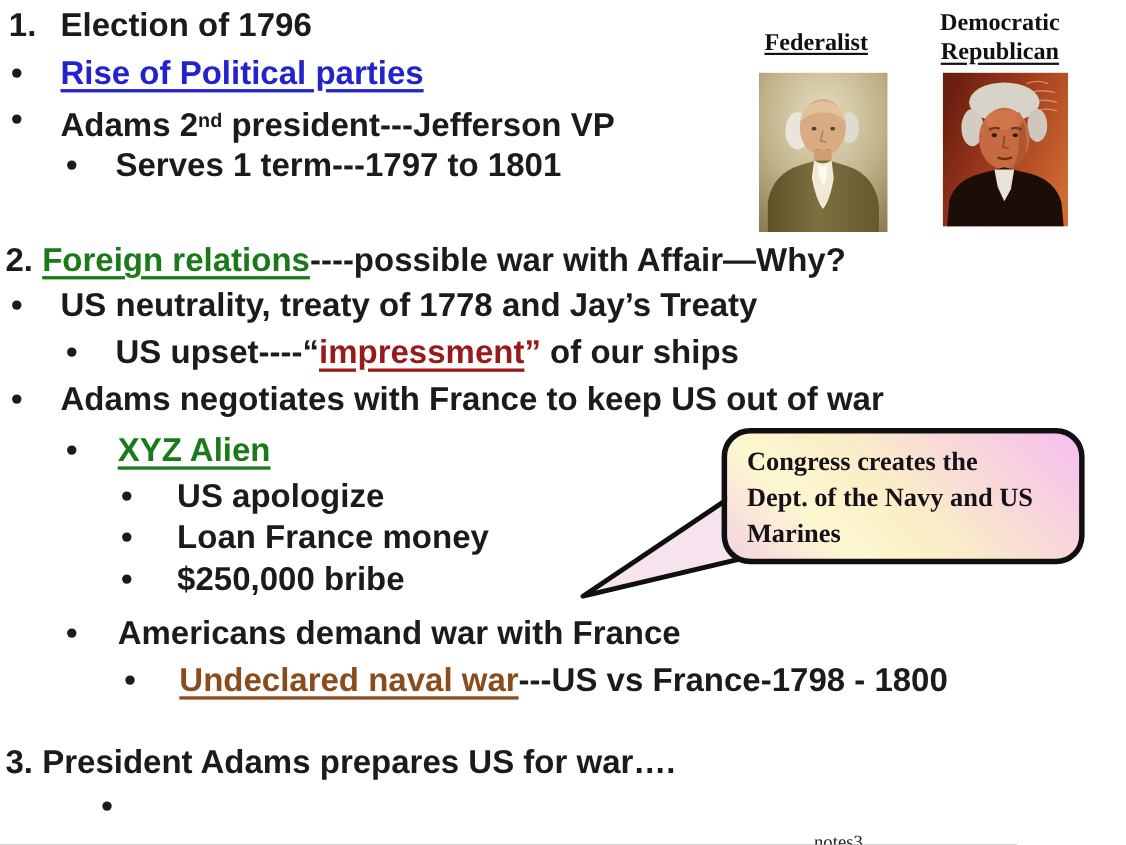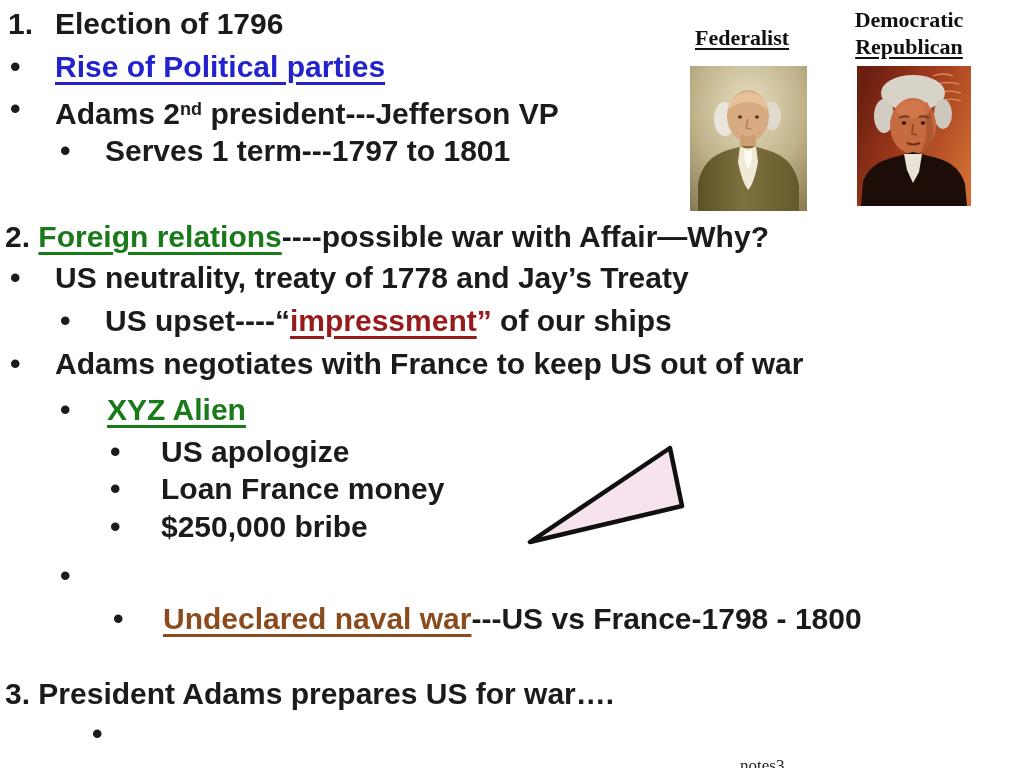--- a/index.html
+++ b/index.html
@@ -49,21 +49,21 @@
       <div class="line" style="top: 91px;"><span class="bul" style="left: 10px;">•</span><span class="txt" style="padding-left: 55px;"><span>Adams 2</span><span class="sup">nd</span><span> president---Jefferson VP</span></span></div>
       <div class="line" style="top: 133px;"><span class="bul" style="left: 60px;">•</span><span class="txt" style="padding-left: 105px;"><span>Serves 1 term---1797 to 1801</span></span></div>
       <div class="line" style="top: 219px;"><span class="txt" style="padding-left: 5px;"><span>2. </span><span class="u" style="color: rgb(26, 122, 26);">Foreign relations</span><span>----possible war with Affair—Why?</span></span></div>
       <div class="line" style="top: 260px;"><span class="bul" style="left: 10px;">•</span><span class="txt" style="padding-left: 55px;"><span>US neutrality, treaty of 1778 and Jay’s Treaty</span></span></div>
       <div class="line" style="top: 303px;"><span class="bul" style="left: 60px;">•</span><span class="txt" style="padding-left: 105px;"><span>US upset----“</span><span class="u" style="color: rgb(151, 27, 27);">impressment</span><span style="color: rgb(151, 27, 27);">”</span><span> of our ships</span></span></div>
       <div class="line" style="top: 346px;"><span class="bul" style="left: 10px;">•</span><span class="txt" style="padding-left: 55px;"><span>Adams negotiates with France to keep US out of war</span></span></div>
       <div class="line" style="top: 392px;"><span class="bul" style="left: 60px;">•</span><span class="txt" style="padding-left: 107px;"><span class="u" style="color: rgb(26, 122, 26);">XYZ Alien</span></span></div>
       <div class="line" style="top: 434px;"><span class="bul" style="left: 110px;">•</span><span class="txt" style="padding-left: 161px;"><span>US apologize</span></span></div>
       <div class="line" style="top: 471px;"><span class="bul" style="left: 110px;">•</span><span class="txt" style="padding-left: 161px;"><span>Loan France money</span></span></div>
       <div class="line" style="top: 509px;"><span class="bul" style="left: 110px;">•</span><span class="txt" style="padding-left: 161px;"><span>$250,000 bribe</span></span></div>
-      <div class="line" style="top: 558px;"><span class="bul" style="left: 60px;">•</span></div>
+      <div class="line" style="top: 558px;"><span class="bul" style="left: 60px;">•</span><span class="txt" style="padding-left: 107px;"><span>Americans demand war with France</span></span></div>
       <div class="line" style="top: 601px;"><span class="bul" style="left: 113px;">•</span><span class="txt" style="padding-left: 163px;"><span class="u" style="color: rgb(138, 75, 29);">Undeclared naval war</span><span>---US vs France-1798 - 1800</span></span></div>
       <div class="line" style="top: 676px;"><span class="txt" style="padding-left: 5px;"><span>3. President Adams prepares US for war….</span></span></div>
       <div class="line" style="top: 716px;"><span class="bul" style="left: 92px;">•</span></div>
     </div>
 
   <div class="party-label" style="left:690px;top:24px;width:104px;">
     <span class="u">Federalist</span>
   </div>
   <div class="party-label" style="left:846px;top:6px;width:126px;">
     <span>Democratic</span><br>
@@ -120,16 +120,19 @@
     <path d="M56,58 L55,68 L60,69" fill="none" stroke="#8f4526" stroke-width="1.6"></path>
     <path d="M50,77 Q56,80 63,77" fill="none" stroke="#6e3018" stroke-width="2.2"></path>
     <path d="M4,140 L6,116 Q12,98 34,92 L56,86 L80,92 Q102,98 108,118 L110,140 Z" fill="#1c0d08"></path>
     <path d="M47,88 L65,88 L62,106 L56,117 L50,104 Z" fill="#e8e3d6"></path>
   </svg>
 
   <svg class="callout-tail" width="170" height="120" viewBox="0 0 170 120">
     <polygon points="150,18 10,112 162,76" fill="#f6e3ee" stroke="#101010" stroke-width="4.5" stroke-linejoin="round"></polygon>
   </svg>
 
+  <div class="callout">
+    <div class="callout-text">Congress creates the Dept. of the Navy and US Marines</div>
+  </div>
 
   <div class="slide-note">notes3</div>
 
 </div>
 
 </body></html>

